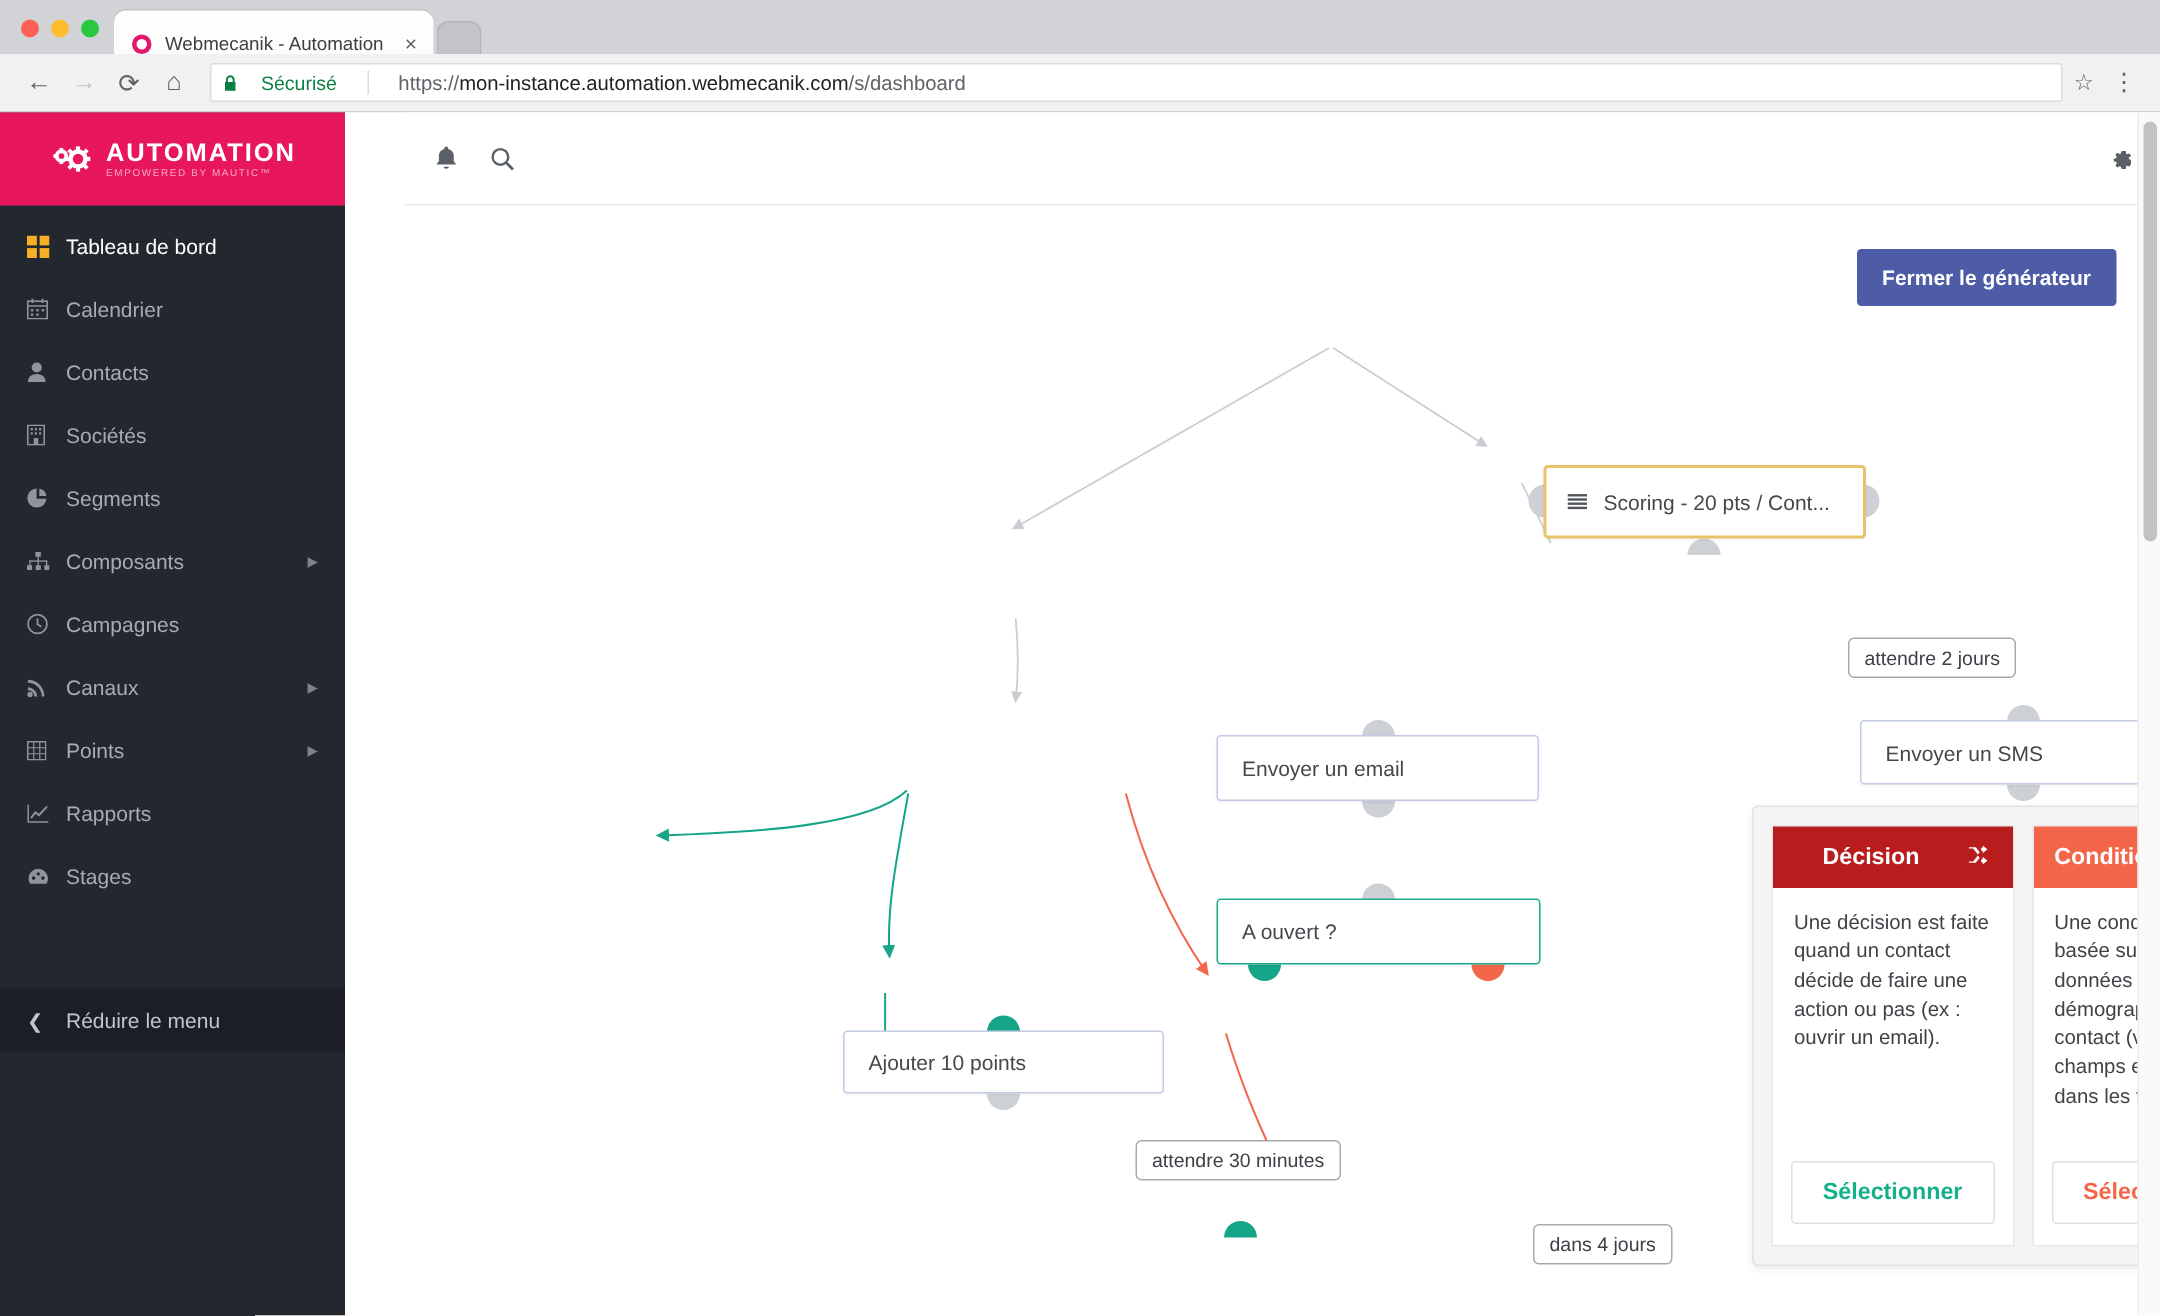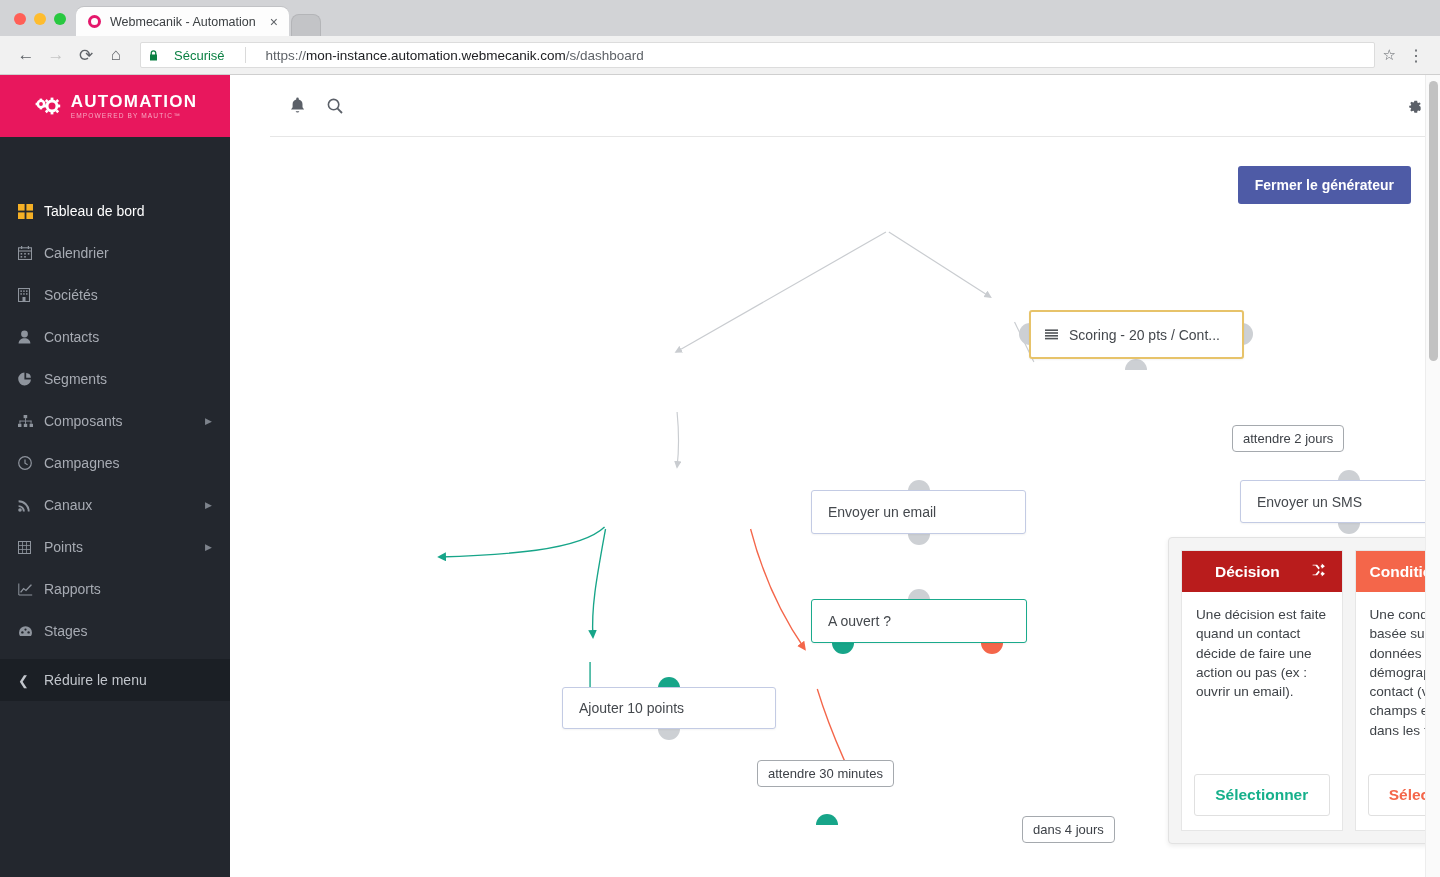--- a/index.html
+++ b/index.html
@@ -20,21 +20,21 @@
   }
   .traffic { display: flex; align-items: center; gap: 8px; padding: 0 10px 11px 4px; }
   .dot { width: 12px; height: 12px; border-radius: 50%; }
   .dot.red { background: #ff5f57; }
   .dot.yellow { background: #febc2e; }
   .dot.green { background: #28c840; }
 
   .tab {
     height: 29px; width: 213px; background: #fdfdfd;
     border-radius: 8px 8px 0 0;
-    display: flex; align-items: center; padding: 0 8px 0 12px;
+    display: flex; align-items: flex-end; padding: 0 8px 0 12px;
     position: relative; gap: 9px;
     box-shadow: 0 -1px 0 rgba(0,0,0,.08);
   }
   .tab-favicon {
     width: 13px; height: 13px; border-radius: 50%;
     border: 3.5px solid #e4176b; flex: 0 0 auto;
   }
   .tab-title {
     font-size: 12.5px; color: #3c4043; white-space: nowrap;
     overflow: hidden; text-overflow: ellipsis; flex: 1 1 auto;
@@ -81,21 +81,21 @@
   }
   .brand-gears { display: flex; align-items: center; }
   .brand-text { display: flex; flex-direction: column; line-height: 1; }
   .brand-title {
     color: #fff; font-size: 17px; font-weight: bold; letter-spacing: 1.3px;
   }
   .brand-sub {
     color: #f7a8c2; font-size: 6.6px; letter-spacing: 1.1px; margin-top: 3px;
   }
 
-  .navlist { padding-top: 6px; margin-top: 47px; }
+  .navlist { padding-top: 6px; }
   .navitem {
     height: 42px; display: flex; align-items: center; padding: 0 18px;
     color: #a7abb3; font-size: 14px; cursor: pointer; position: relative;
   }
   .navitem .ni-icon {
     width: 26px; flex: 0 0 26px; display: flex; align-items: center;
     color: #8e949d; font-size: 14px;
   }
   .navitem .ni-label { flex: 1 1 auto; }
   .navitem.active { color: #ffffff; }
@@ -291,44 +291,44 @@
                 <rect x="9.8" y="7" width="1.6" height="1.6" fill="currentColor"></rect>
                 <rect x="2.6" y="10" width="1.6" height="1.6" fill="currentColor"></rect>
                 <rect x="6.2" y="10" width="1.6" height="1.6" fill="currentColor"></rect>
               </svg>
           </span>
           <span class="ni-label">Calendrier</span>
         </div>
 
         <div class="navitem">
           <span class="ni-icon">
+            <svg width="13" height="14" viewBox="0 0 13 14">
+                <circle cx="6.5" cy="4" r="3.4" fill="currentColor"></circle>
+                <path d="M0.6 13.6c0-3.3 2.6-5.3 5.9-5.3s5.9 2 5.9 5.3z" fill="currentColor"></path>
+              </svg>
+          </span>
+          <span class="ni-label">Contacts</span>
+        </div>
+
+        <div class="navitem">
+          <span class="ni-icon">
             <svg width="12" height="14" viewBox="0 0 12 14">
                 <rect x="0.5" y="0.5" width="11" height="13" fill="none" stroke="currentColor" stroke-width="1.1"></rect>
                 <g fill="currentColor">
                   <rect x="2.4" y="2.4" width="1.5" height="1.5"></rect>
                   <rect x="5.2" y="2.4" width="1.5" height="1.5"></rect>
                   <rect x="8" y="2.4" width="1.5" height="1.5"></rect>
                   <rect x="2.4" y="5.2" width="1.5" height="1.5"></rect>
                   <rect x="5.2" y="5.2" width="1.5" height="1.5"></rect>
                   <rect x="8" y="5.2" width="1.5" height="1.5"></rect>
                   <rect x="4.5" y="9" width="3" height="4.5"></rect>
                 </g>
               </svg>
           </span>
           <span class="ni-label">Sociétés</span>
-        </div>
-
-        <div class="navitem">
-          <span class="ni-icon">
-            <svg width="13" height="14" viewBox="0 0 13 14">
-                <circle cx="6.5" cy="4" r="3.4" fill="currentColor"></circle>
-                <path d="M0.6 13.6c0-3.3 2.6-5.3 5.9-5.3s5.9 2 5.9 5.3z" fill="currentColor"></path>
-              </svg>
-          </span>
-          <span class="ni-label">Contacts</span>
         </div>
 
         <div class="navitem">
           <span class="ni-icon">
             <svg width="14" height="14" viewBox="0 0 14 14">
                 <path d="M6.4 0.6A6.4 6.4 0 1 0 13 7.5H6.4z" fill="currentColor"></path>
                 <path d="M8.2 0.9V5.7h4.7A5 5 0 0 0 8.2 0.9z" fill="currentColor"></path>
               </svg>
           </span>
           <span class="ni-label">Segments</span>

